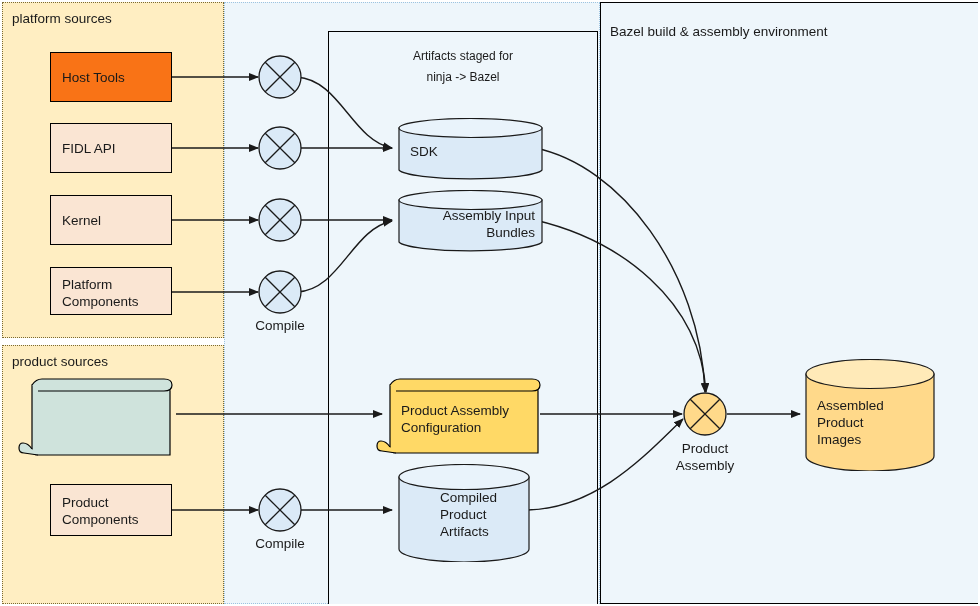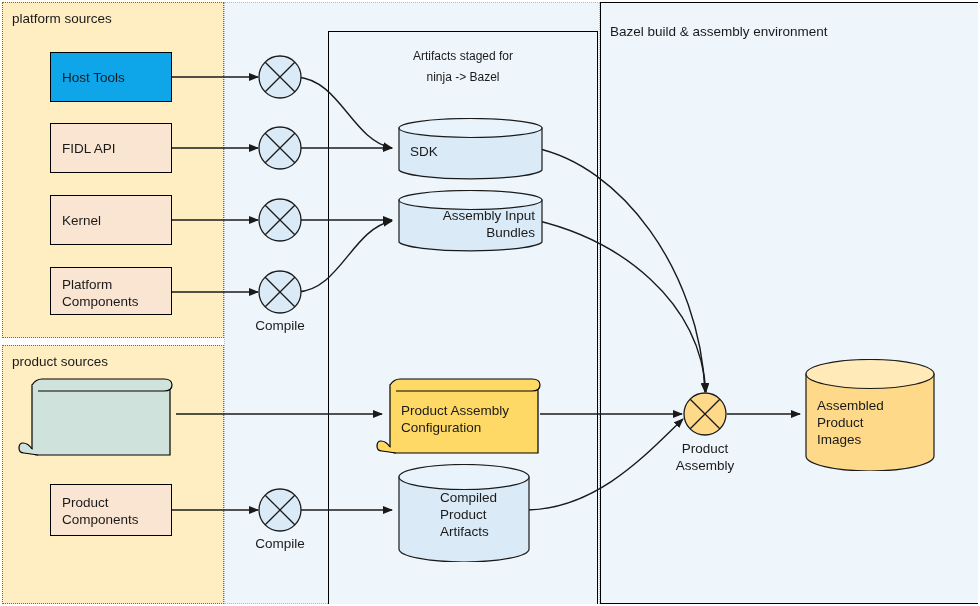--- a/index.html
+++ b/index.html
@@ -109,21 +109,21 @@
       <path d="M535,148 C620,165 700,270 705,392"></path>
 
       <path d="M535,220 C620,240 700,300 706,392"></path>
 
       <path d="M528,510 C600,508 650,450 683,419"></path>
 
       <path d="M727,414 L800,414"></path>
     </g>
   </svg>
 
-  <div class="hit" style="left:50px; top:52px; width:122px; height:50px; background:#0ea5e9; border:1px solid #000000; box-sizing:border-box;">
+  <div class="hit" style="left:50px; top:52px; width:122px; height:50px; background:#f97316; border:1px solid #000000; box-sizing:border-box;">
     <div class="node-label" style="left:11px; top:16px;">Host Tools</div>
   </div>
 
   <div class="hit" style="left:50px; top:123px; width:122px; height:50px; background:#fae5d3; border:1px solid #000000; box-sizing:border-box;">
     <div class="node-label" style="left:11px; top:16px;">FIDL API</div>
   </div>
 
   <div class="hit" style="left:50px; top:195px; width:122px; height:50px; background:#fae5d3; border:1px solid #000000; box-sizing:border-box;">
     <div class="node-label" style="left:11px; top:16px;">Kernel</div>
   </div>

